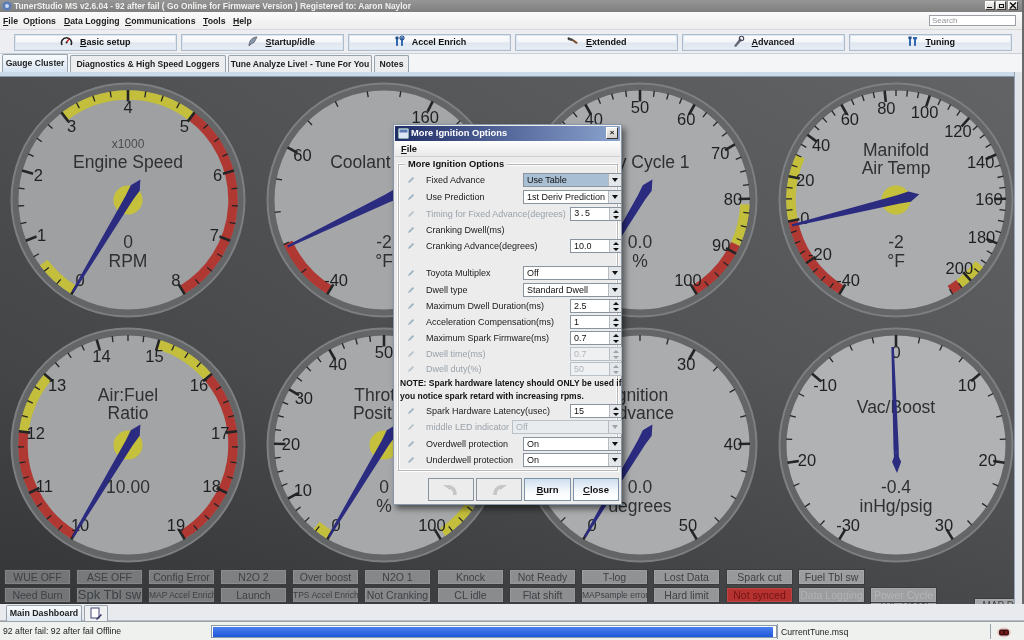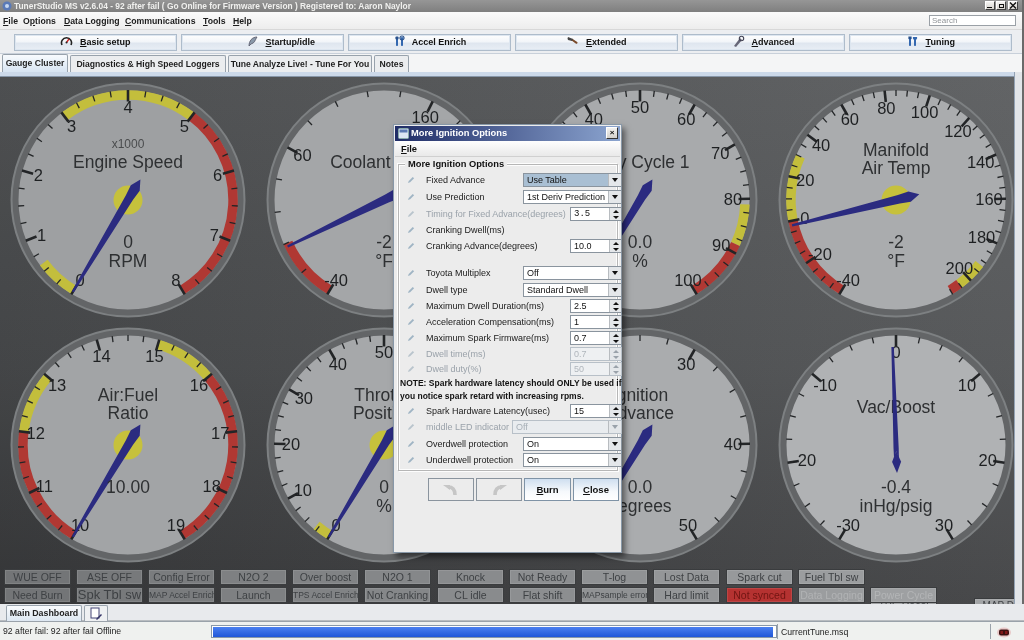--- a/index.html
+++ b/index.html
@@ -31,21 +31,21 @@
 #bottomtabs { left:0; top:604px; width:1024px; height:17px; background:#e8eaed; border-bottom:1px solid #b8bcc0; }
 .btab { position:absolute; top:1px; height:16px; border:1px solid #9aa4ae; border-bottom:none; border-radius:2px 2px 0 0; font-size:8.8px; font-weight:bold; color:#222; line-height:15px; padding:0 9px; background:linear-gradient(#fafcfe,#dde7f1); }
 
 #statusbar { left:0; top:621px; width:1024px; height:19px; background:#eff1ef; border-top:1px solid #9aa2aa; }
 #statusbar .stxt { position:absolute; left:3px; top:4px; font-size:8.7px; color:#222; }
 #pbar { position:absolute; left:211px; top:3px; width:566px; height:13px; border:1px solid #8898a8; background:#fff; }
 #pfill { position:absolute; left:1px; top:1px; width:560px; height:10px; background:linear-gradient(#4a80f0,#2057d8); }
 #tunecell { position:absolute; left:777px; top:2px; width:213px; height:15px; border-left:1px solid #9aa2aa; font-size:8.7px; color:#222; padding:3px 0 0 3px; }
 #iconcell { position:absolute; left:990px; top:2px; width:27px; height:15px; border-left:1px solid #9aa2aa; }
 
-#dialog { left:393px; top:124px; width:229px; height:429px; background:#ececec; border:1px solid #8898a8; box-shadow:3px 4px 6px rgba(0,0,0,0.5); }
+#dialog { left:393px; top:124px; width:229px; height:381px; background:#ececec; border:1px solid #8898a8; box-shadow:3px 4px 6px rgba(0,0,0,0.5); }
 #dtitle { position:absolute; left:1px; top:1px; width:225px; height:15px; background:linear-gradient(to right,#1f2c66,#8ba4cf); }
 #dtitle .dtxt { position:absolute; left:16px; top:2px; font-size:9.3px; font-weight:bold; color:#fff; }
 #dclose { position:absolute; right:3px; top:2px; width:12px; height:12px; background:linear-gradient(#f2f1ef,#d4d1cc); border:1px solid #333; border-top-color:#fff; border-left-color:#fff; color:#111; font-size:8px; font-weight:bold; text-align:center; line-height:10px; }
 #dmenu { position:absolute; left:1px; top:16px; width:225px; height:16px; background:linear-gradient(#fefefe,#e9e9e9); border-bottom:1px solid #d0d0d0; }
 #dmenu span { position:absolute; left:6px; top:3px; font-size:9.3px; font-weight:bold; color:#111; }
 .gbox { position:absolute; left:4px; top:39px; width:220px; height:307px; border:1px solid #b6b6b6; box-shadow:1px 1px 0 #fdfdfd inset, -1px -1px 0 #fdfdfd inset, 1px 1px 0 #fdfdfd, -1px -1px 0 #fdfdfd; }
 .gtitle { position:absolute; left:6px; top:-6px; background:#ececec; padding:0 3px; font-size:9.3px; font-weight:bold; color:#111; }
 .dlabel { position:absolute; left:27px; font-size:9px; color:#1a1a1a; line-height:14px; white-space:nowrap; }
 .dlabel.dis { color:#9aa2aa; }
 .combo { position:absolute; left:124px; width:99px; height:14px; background:#fff; border:1px solid #8a949e; font-size:9px; color:#111; line-height:12px; padding-left:3px; }

